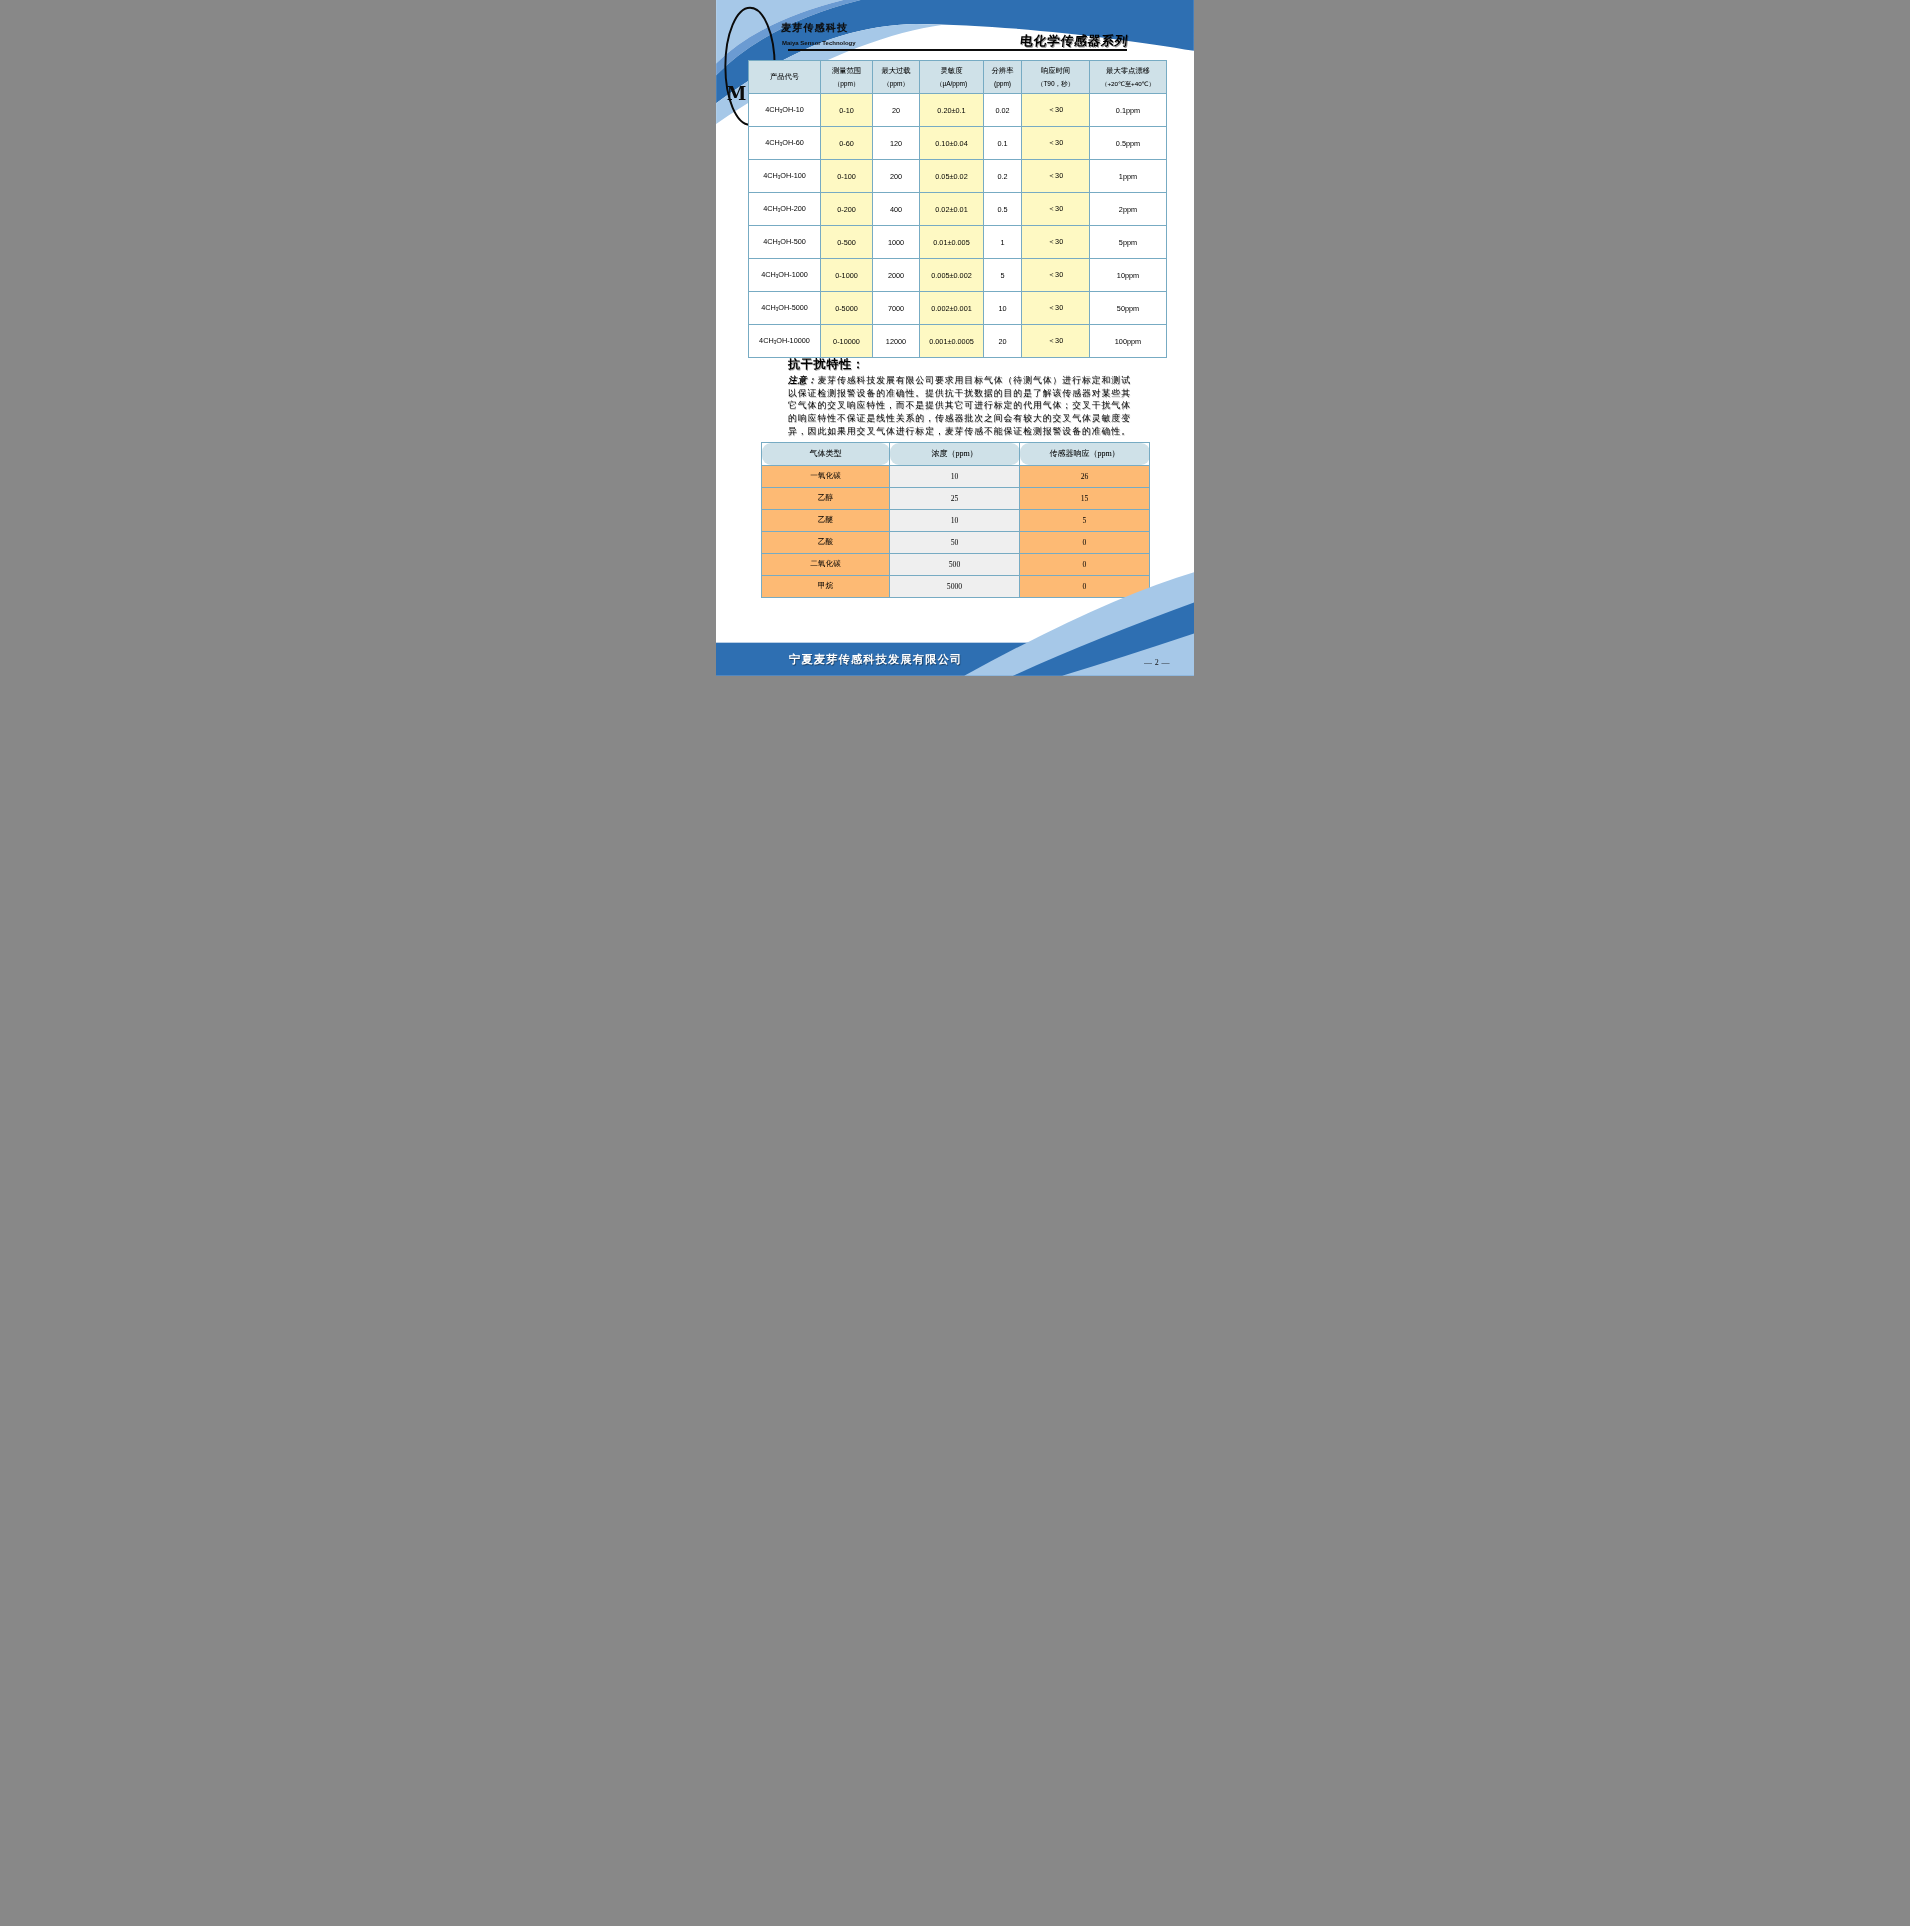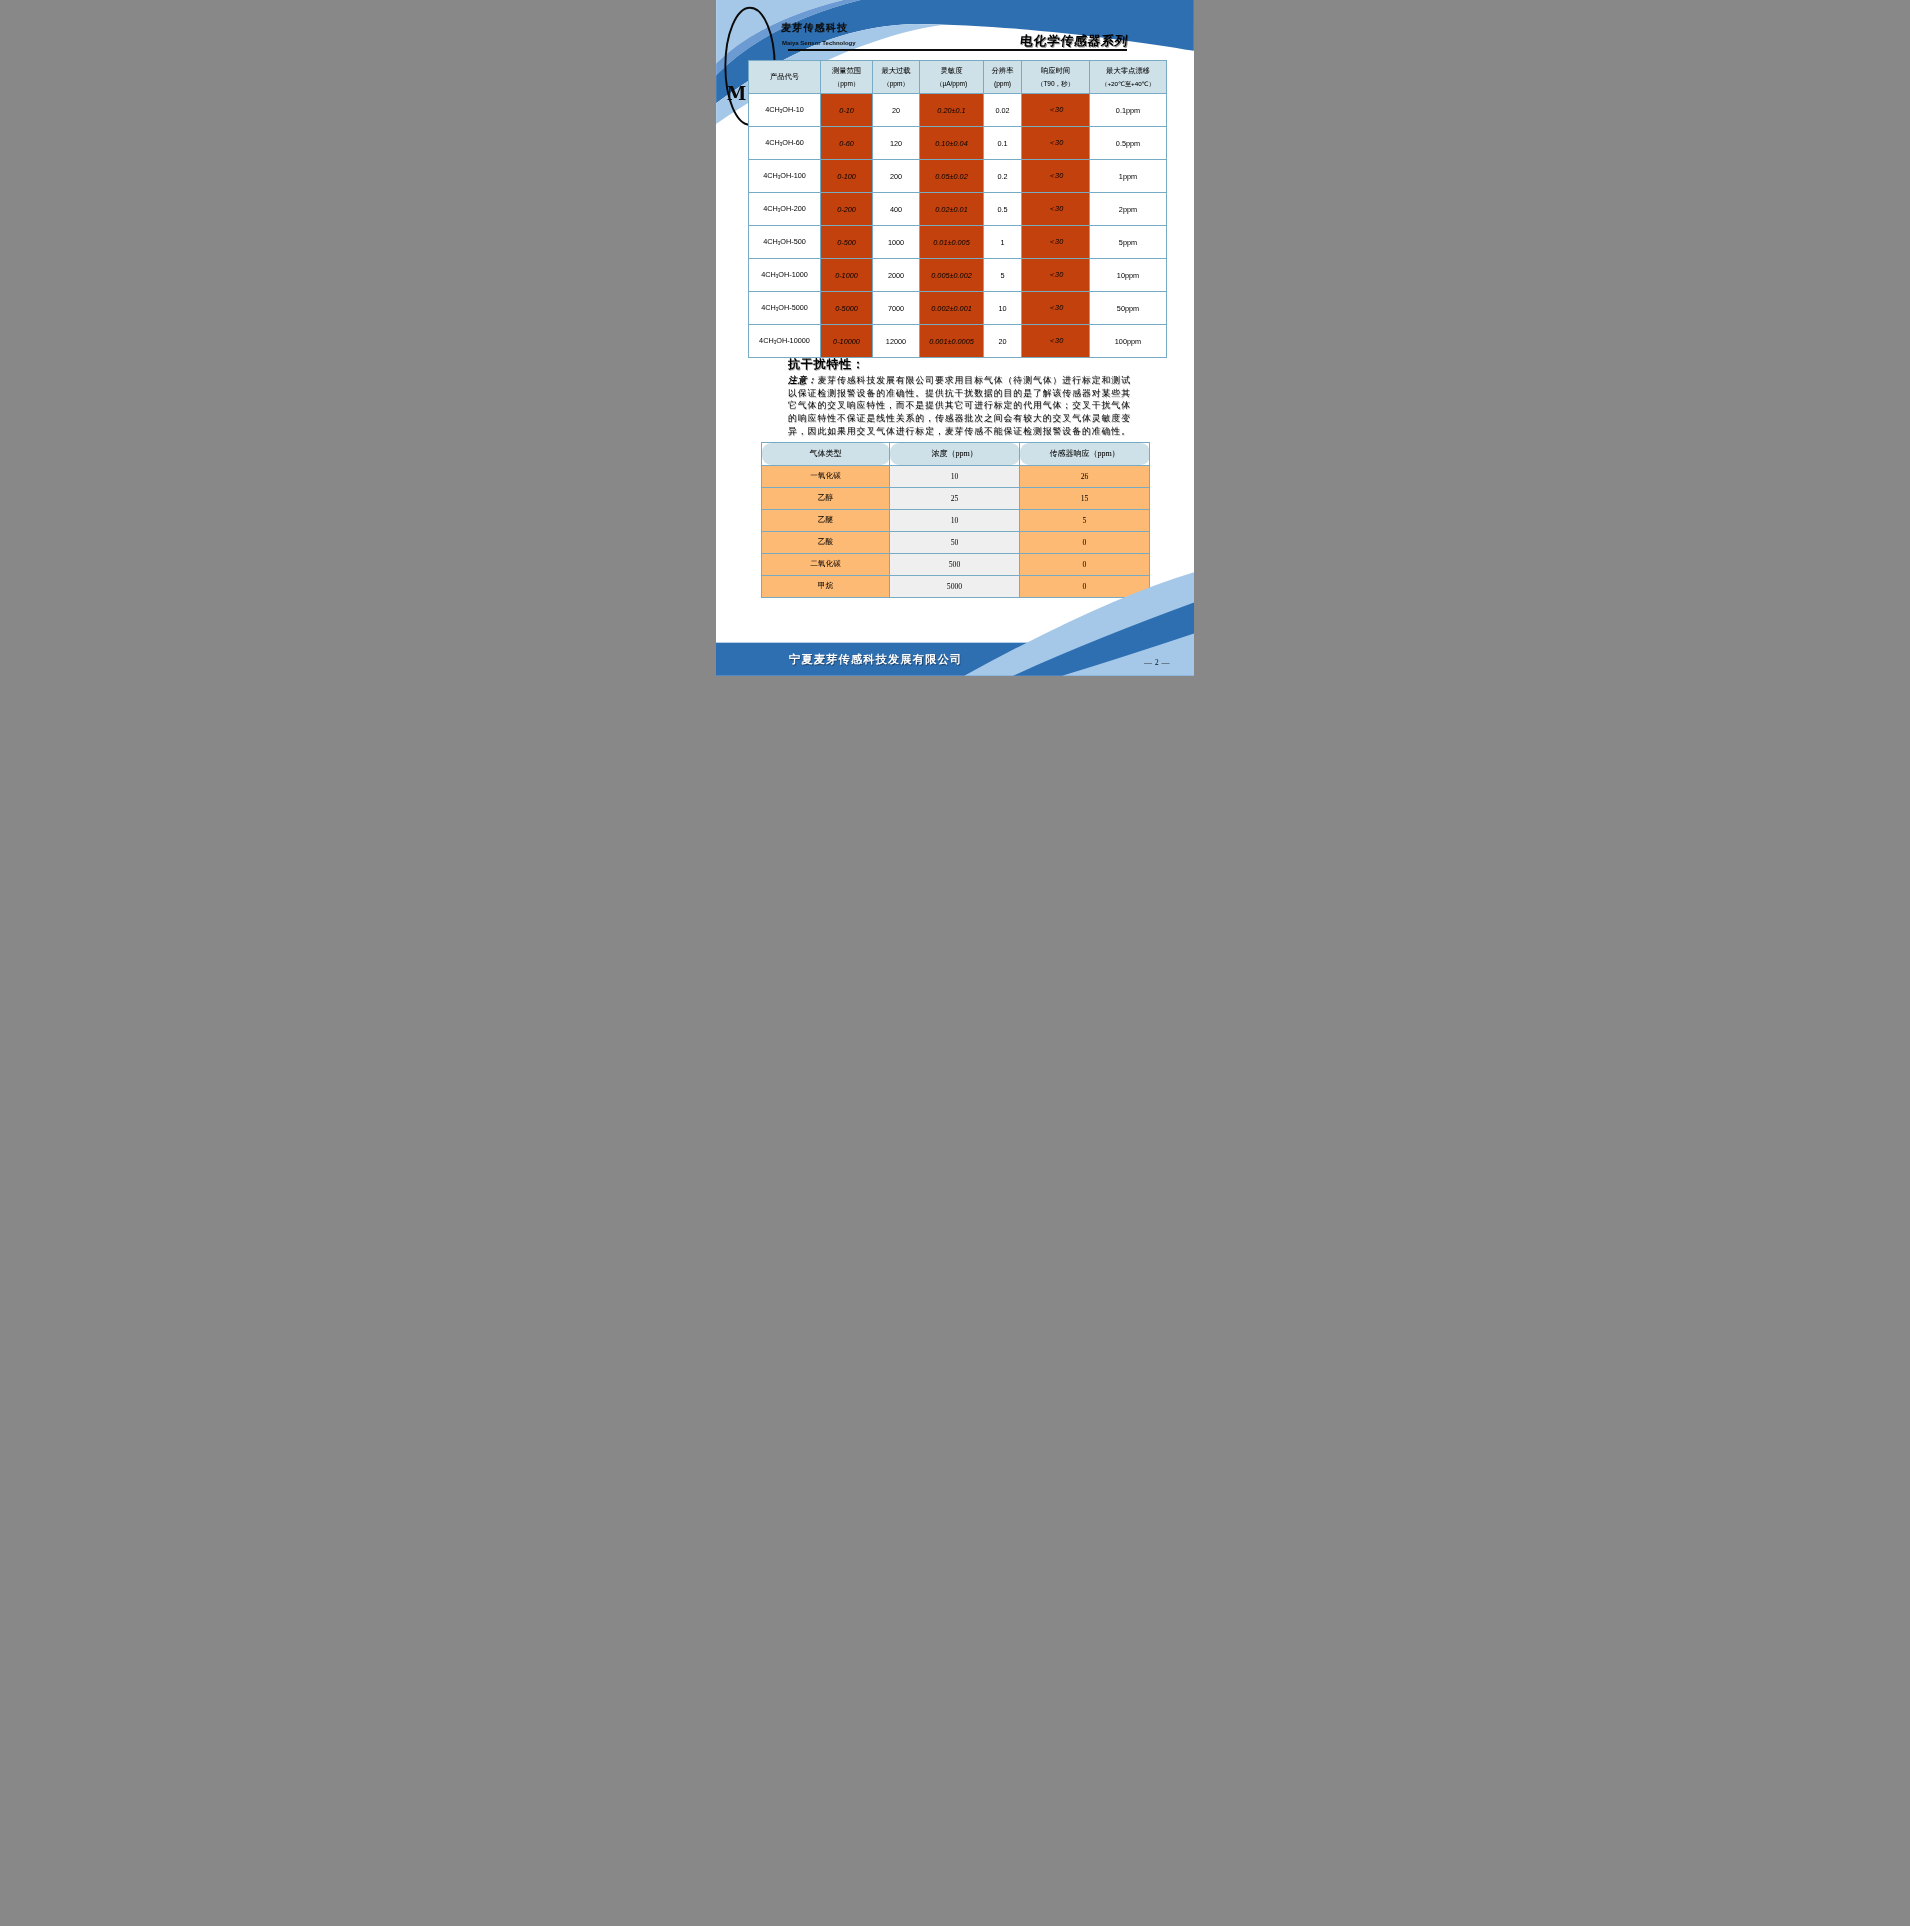--- a/index.html
+++ b/index.html
@@ -42,21 +42,21 @@
     border:0.8px solid #77abc3;text-align:center;vertical-align:middle;
     padding:0;overflow:hidden;
   }
   .spec-table th{
     background:#cfe1e8;height:32px;font-weight:400;font-size:7.3px;
     line-height:1.9;text-shadow:0.4px 0.4px 0 rgba(0,0,0,.18);
     border-top:1.5px solid #77abc3;
   }
   .spec-table th .l2{display:block;font-size:6.5px;}
   .spec-table td{height:32px;font-size:7.3px;background:#ffffff;}
-  .spec-table td.alt{background:#c2410c;font-style:italic;}
+  .spec-table td.alt{background:#fef9c3;}
   sub.chem{font-size:0.62em;vertical-align:-0.3em;}
 
   
   .section-heading{
     left:72px;top:356px;font-size:12px;font-weight:bold;letter-spacing:0.8px;
     color:#000;text-shadow:0.8px 0.8px 0 rgba(0,0,0,.35);
   }
   .note{
     left:72px;top:374px;width:342px;
     font-family:"Liberation Serif","DejaVu Serif",serif;

